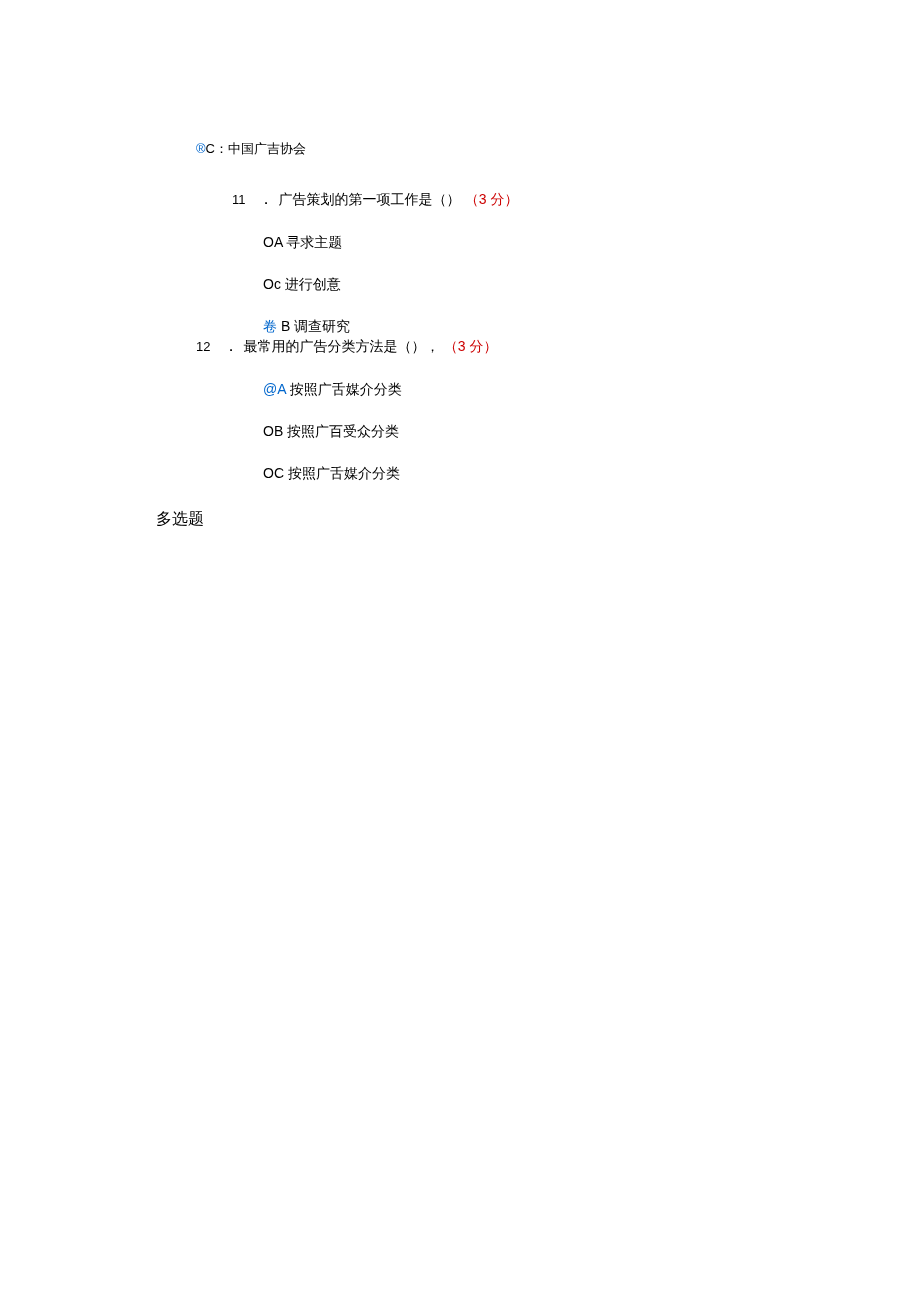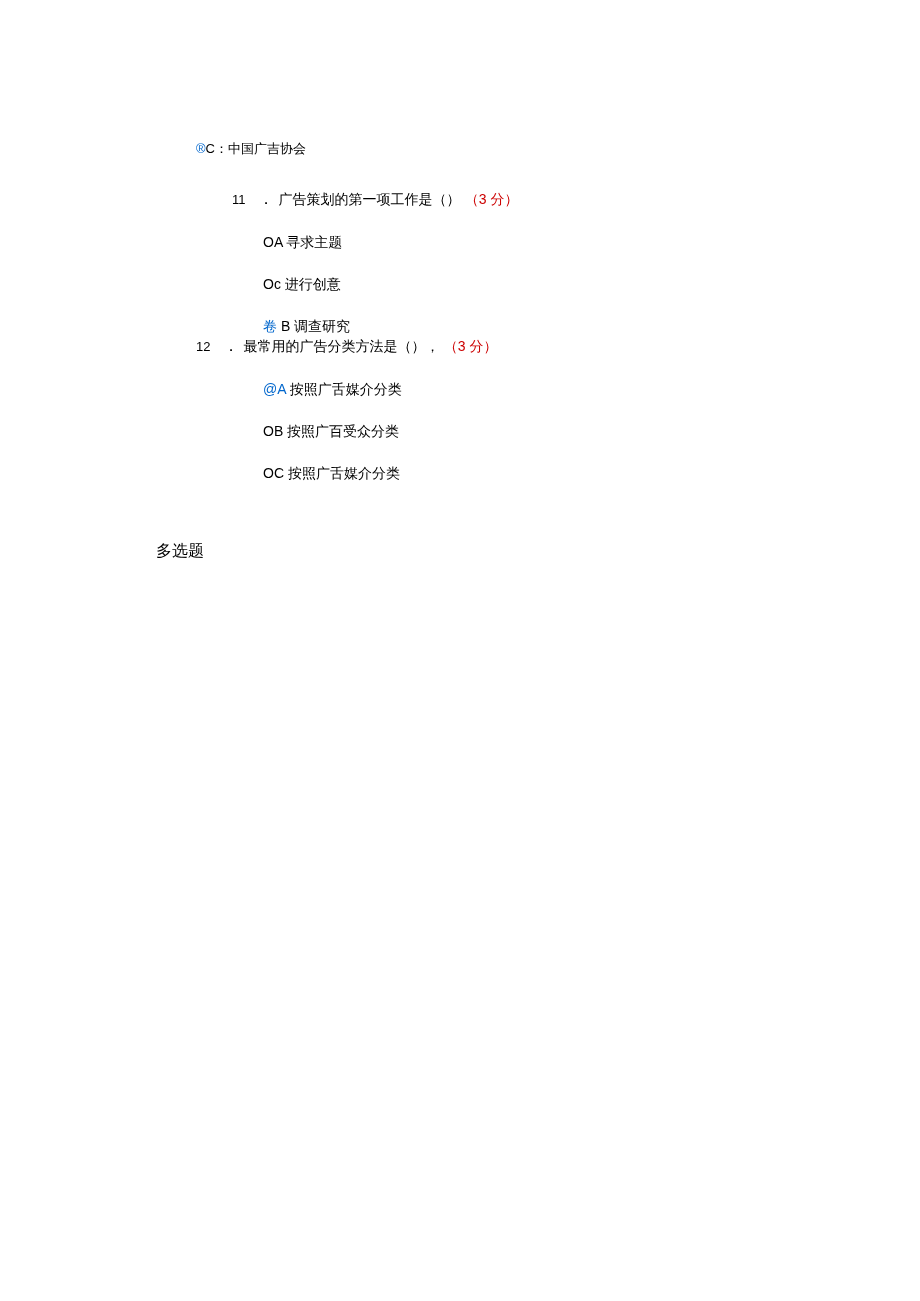--- a/index.html
+++ b/index.html
@@ -55,21 +55,21 @@
     font-size: 14px;
   }
   .q-block {
     margin-bottom: 12px;
   }
   .q-block.first {
     margin-top: 28px;
     margin-left: 36px;
   }
   .section-title {
-    margin-top: 58px;
+    margin-top: 26px;
     margin-left: -40px;
     font-size: 16px;
     font-family: Liberation Mono, monospace;
   }
   .indent-q {
     margin-left: 8px;
   }
 </style>
 </head>
 <body>

